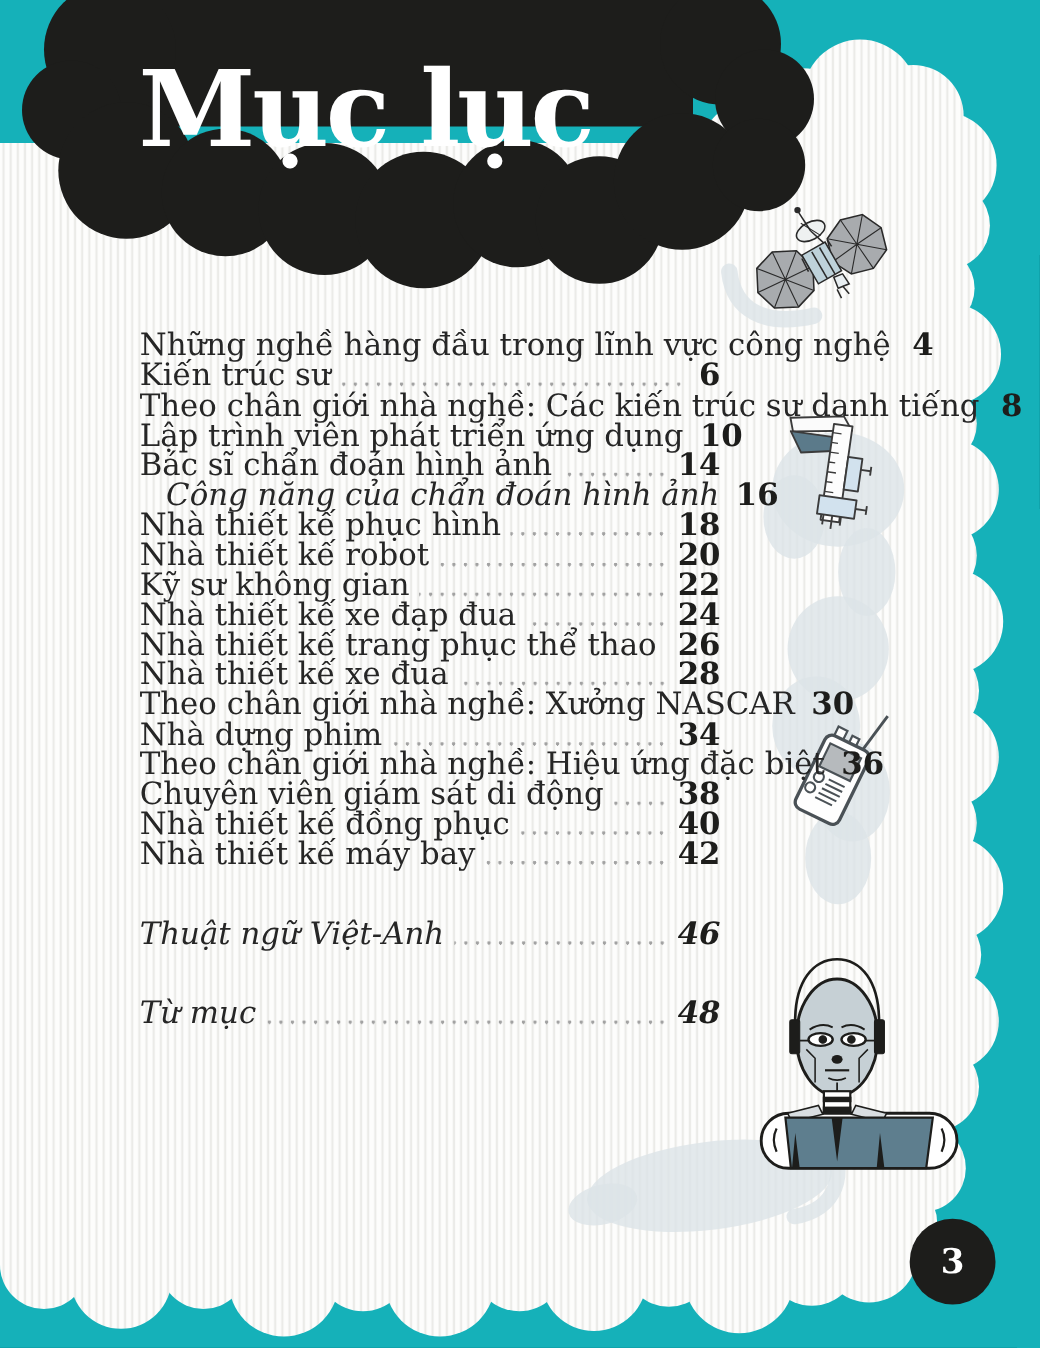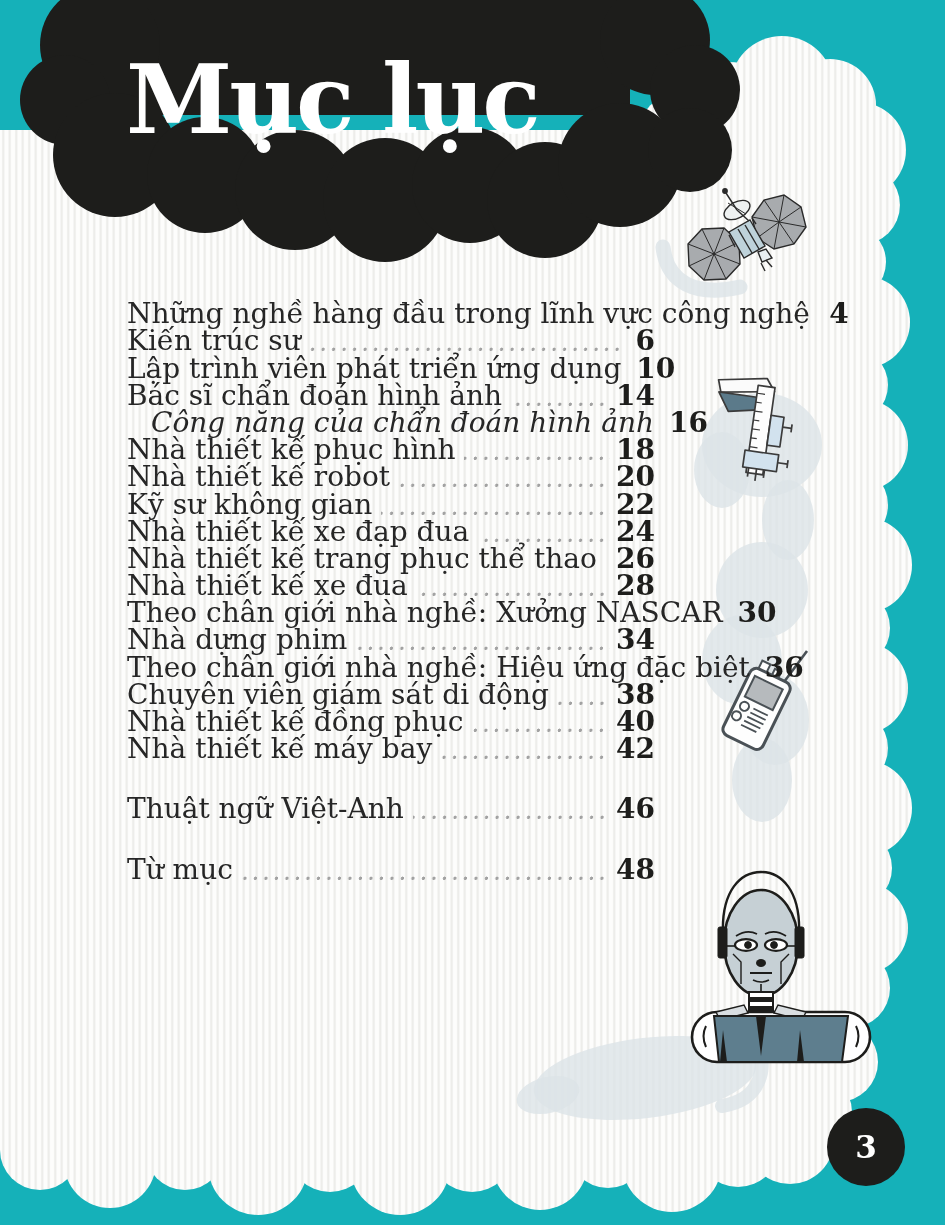--- a/index.html
+++ b/index.html
@@ -9,21 +9,21 @@
   .title{position:absolute;left:126px;top:52px;margin:0;color:#ffffff;
          font-size:96px;font-weight:900;letter-spacing:-3px;line-height:1;z-index:5;}
   .toc{position:absolute;left:127px;top:303px;width:528px;z-index:5;}
   .toc-row{display:flex;align-items:flex-end;height:27.2px;font-size:28px;color:#262626;}
   .toc-label{white-space:nowrap;}
   .toc-dots{flex:1 1 auto;height:5px;margin:0 6px 5px 9px;
       background-image:radial-gradient(circle at 2.2px 2.2px,#a2a2a2 1.6px,rgba(0,0,0,0) 1.8px);
       background-size:10.5px 5px;background-repeat:repeat-x;background-position:right bottom;}
   .toc-page{font-weight:bold;min-width:24px;text-align:right;color:#1d1d1b;}
   .indent .toc-label{padding-left:24px;font-style:italic;}
-  .gap-before{margin-top:33px;}
+  .gap-before{margin-top:45px;font-style:italic;}
   .pagenum{position:absolute;left:827px;top:1108px;width:78px;height:78px;border-radius:50%;
       background:#1d1d1b;display:flex;align-items:center;justify-content:center;z-index:6;}
   .pagenum span{color:#fff;font-size:31px;font-weight:bold;}
 </style>
 </head>
 <body>
 
 <div class="stage">
 
 <svg width="945" height="1225" viewBox="0 0 945 1225">
@@ -196,20 +196,25 @@
         <span class="toc-dots"></span>
         <span class="toc-page">4</span>
       </div>
 
       <div class="toc-row">
         <span class="toc-label">Kiến trúc sư</span>
         <span class="toc-dots"></span>
         <span class="toc-page">6</span>
       </div>
 
+      <div class="toc-row">
+        <span class="toc-label">Theo chân giới nhà nghề: Các kiến trúc sư danh tiếng</span>
+        <span class="toc-dots"></span>
+        <span class="toc-page">8</span>
+      </div>
 
       <div class="toc-row">
         <span class="toc-label">Lập trình viên phát triển ứng dụng</span>
         <span class="toc-dots"></span>
         <span class="toc-page">10</span>
       </div>
 
 
       <div class="toc-row">
         <span class="toc-label">Bác sĩ chẩn đoán hình ảnh</span>

